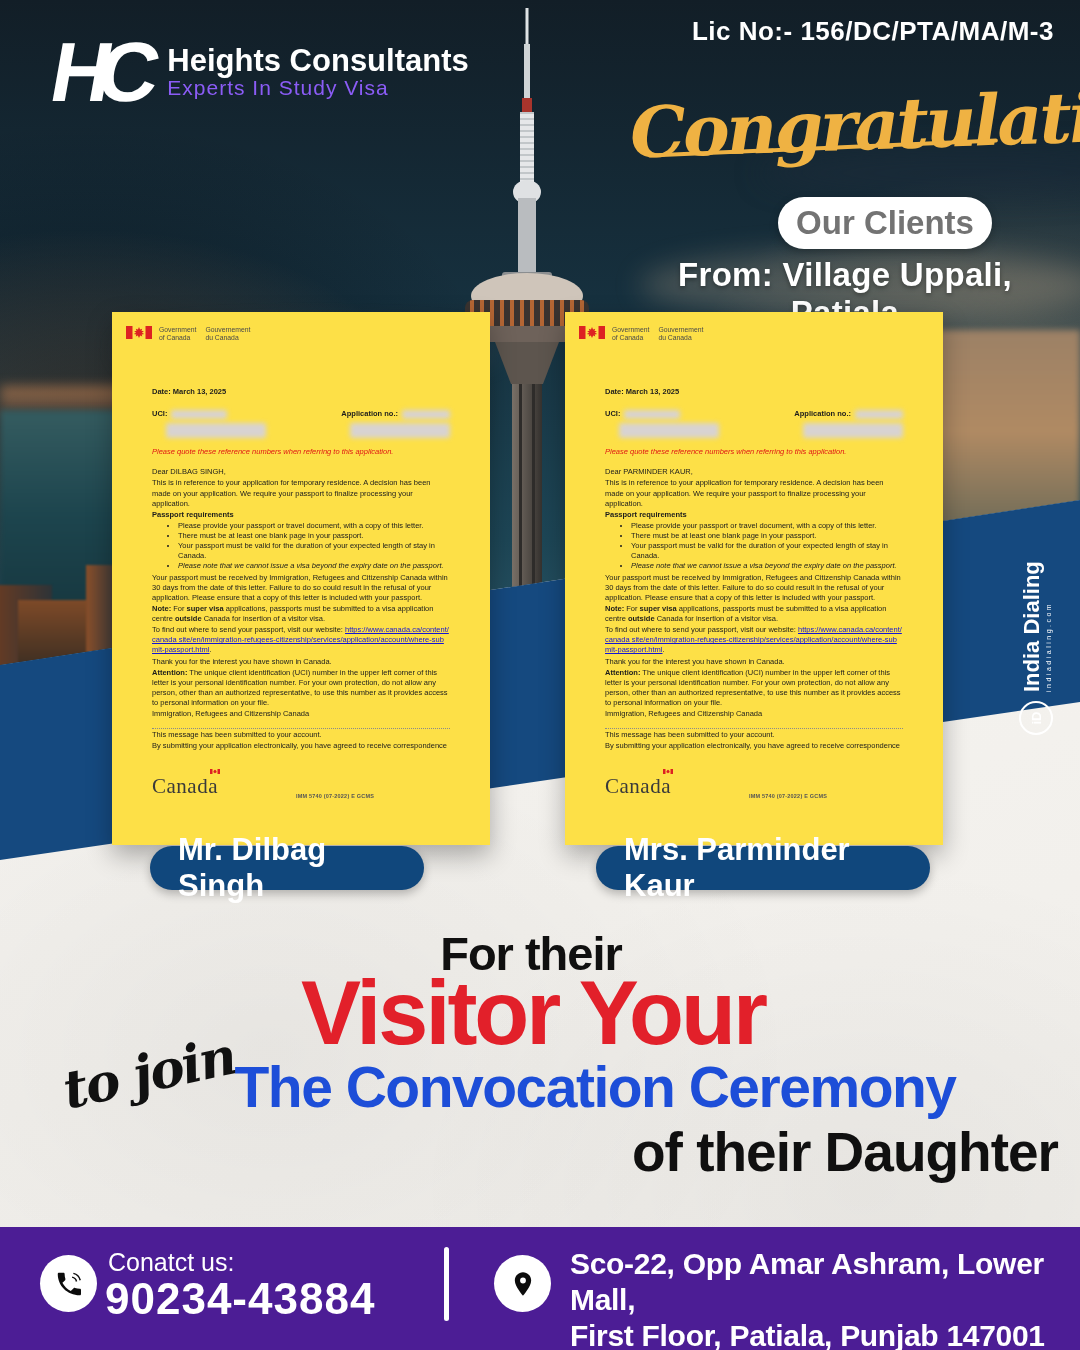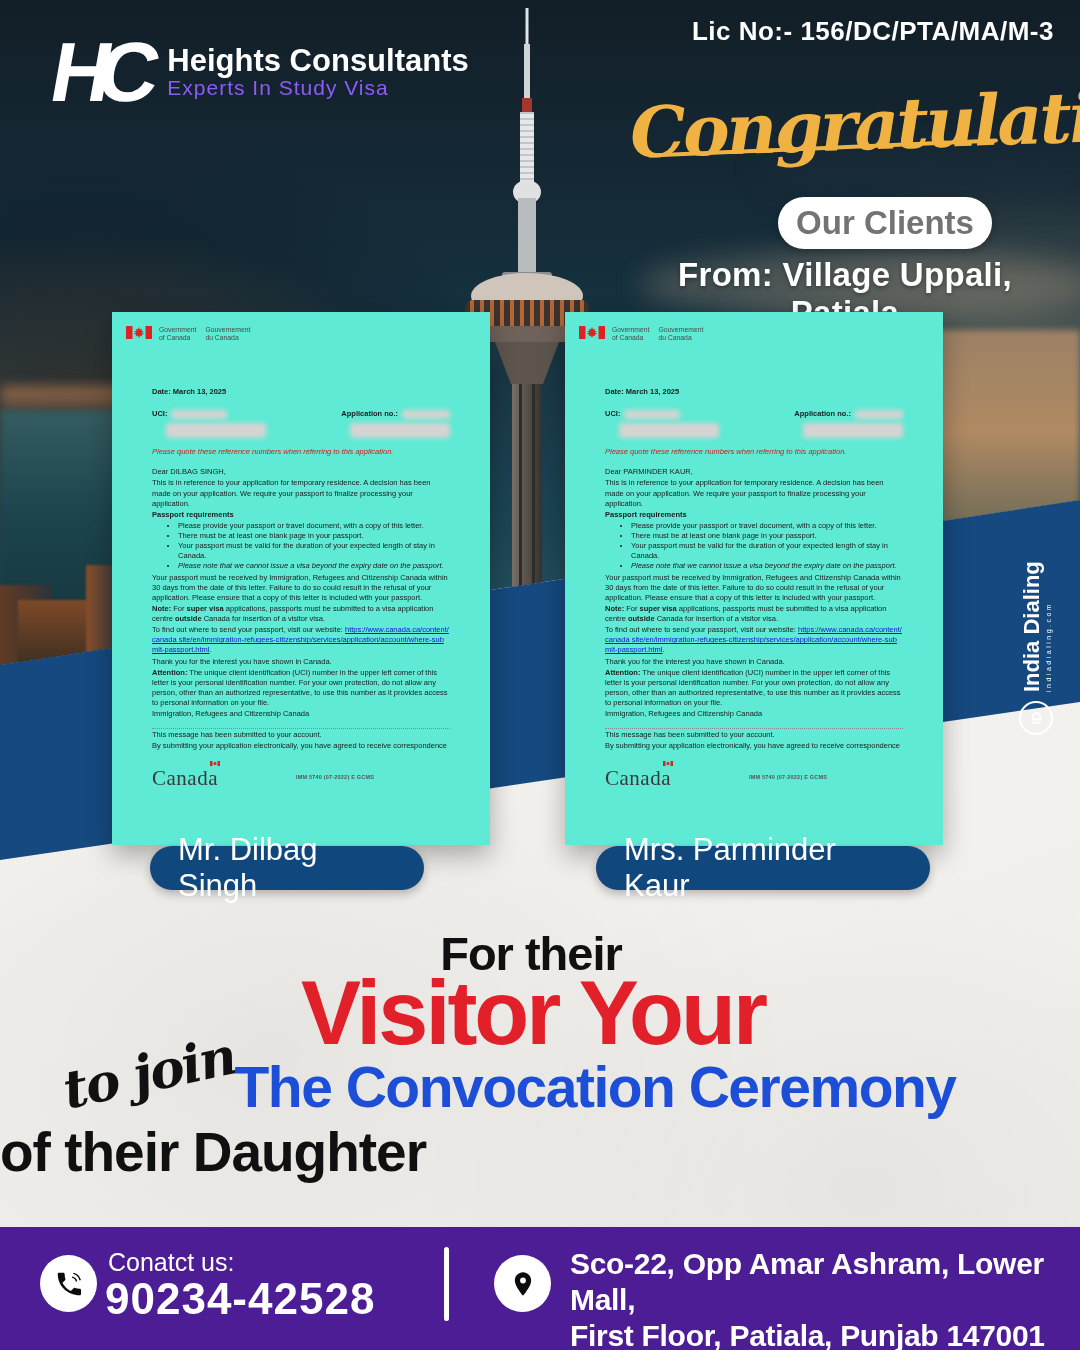--- a/index.html
+++ b/index.html
@@ -43,21 +43,21 @@
   .swash{position:absolute;left:648px;top:146px;width:350px;height:4px;background:#EFB243;
     border-radius:3px;transform:rotate(-2.5deg);}
   .clients-pill{position:absolute;left:778px;top:197px;width:214px;height:52px;background:#fff;
     border-radius:27px;display:flex;align-items:center;justify-content:center;
     font-size:33px;font-weight:800;color:#737373;box-shadow:0 3px 8px rgba(0,0,0,.25);}
   .fromline{position:absolute;left:620px;top:256px;width:450px;text-align:center;color:#fff;
     font-size:33px;font-weight:800;letter-spacing:.3px;text-shadow:0 2px 4px rgba(0,0,0,.35);}
   
   .tower{position:absolute;left:440px;top:0;}
   
-  .letter{position:absolute;top:312px;width:378px;height:533px;background:#5eead4;
+  .letter{position:absolute;top:312px;width:378px;height:533px;background:#fde047;
     box-shadow:0 10px 24px rgba(0,0,0,.30);padding:14px 40px 14px 40px;box-sizing:border-box;
     font-size:7.5px;line-height:1.35;color:#1c1c1c;}
   .letter.l{left:112px;} .letter.r{left:565px;}
   .gc-head{display:flex;gap:7px;align-items:flex-start;margin-left:-26px;}
   .gc-cols{display:flex;gap:9px;font-size:6.8px;color:#4a4a4a;line-height:1.25;}
   .ltr-date{margin-top:44px;font-weight:700;}
   .refrow{display:flex;align-items:center;margin-top:12px;}
   .refrow .lbl{font-weight:700;}
   .blurbox{display:inline-block;background:#d8d3d2;filter:blur(2.5px);border-radius:2px;}
   .b1{width:56px;height:9px;margin-left:4px;}
@@ -66,41 +66,41 @@
   .b3{width:100px;height:15px;}
   .rednote{color:#e01414;font-style:italic;margin-top:9px;}
   .salut{margin-top:10px;}
   .para{margin-top:1px;}
   .bold{font-weight:700;}
   ul.reqs{margin:1px 0 0 0;padding-left:26px;}
   ul.reqs li{margin:0;padding:0;}
   .it{font-style:italic;}
   a.weblink{color:#1414d6;text-decoration:underline;word-break:break-all;}
   .dashes{border-top:1px dotted #8a8a8a;margin-top:9px;}
-  .canada-row{display:flex;align-items:center;margin-top:12px;}
+  .canada-row{display:flex;align-items:flex-end;margin-top:20px;}
   .canada-word{font-family:"Liberation Serif",serif;font-size:21px;color:#3a3a3a;position:relative;letter-spacing:.5px;}
   .canada-word svg{position:absolute;right:-2px;top:-3px;}
   .formcode{font-size:5.5px;font-weight:700;color:#555;margin-left:78px;letter-spacing:.2px;}
   
   .name-pill{position:absolute;top:846px;height:44px;background:#10477C;border-radius:26px;
     color:#fff;display:flex;align-items:center;justify-content:center;
-    font-size:31px;font-weight:400;box-shadow:0 4px 10px rgba(0,0,0,.25);padding:0 28px;}
+    font-size:31px;font-weight:700;box-shadow:0 4px 10px rgba(0,0,0,.25);padding:0 28px;}
   .np-l{left:150px;width:274px;box-sizing:border-box;}
   .np-r{left:596px;width:334px;box-sizing:border-box;}
   
   .m1{position:absolute;left:0;top:926px;width:1062px;text-align:center;
     font-size:47px;font-weight:800;color:#101010;letter-spacing:-1px;}
   .m2{position:absolute;left:0;top:962px;width:1066px;text-align:center;
     font-size:90px;font-weight:800;color:#E2202A;letter-spacing:-3px;}
   .mscript{position:absolute;left:62px;top:1042px;font-family:"DejaVu Serif",serif;
     font-style:italic;font-weight:700;font-size:52px;color:#111;transform:rotate(-12deg);
     letter-spacing:-2px;}
   .m3{position:absolute;left:200px;top:1054px;width:790px;text-align:center;
     font-size:57px;font-weight:800;color:#1d4ed8;letter-spacing:-1.5px;}
-  .m4{position:absolute;left:0;top:1120px;width:1058px;text-align:left;
+  .m4{position:absolute;left:0;top:1120px;width:1058px;text-align:right;
     font-size:55px;font-weight:800;color:#101010;letter-spacing:-1px;}
   
   .wm{position:absolute;right:-66px;top:608px;transform:rotate(-90deg);
     display:flex;align-items:center;gap:9px;color:#fff;width:220px;}
   .wm-logo{width:30px;height:30px;border:2px solid #fff;border-radius:50%;display:flex;
     align-items:center;justify-content:center;font-size:13px;font-weight:800;flex:0 0 auto;}
   .wm-name{font-size:22px;font-weight:700;line-height:1;}
   .wm-site{font-size:7px;letter-spacing:2.5px;margin-top:2px;}
   
   .footer{position:absolute;left:0;bottom:0;width:1080px;height:123px;background:#4c1d95;color:#fff;}
@@ -310,21 +310,21 @@
   </div>
 
   <div class="footer">
     <div class="circ c-phone">
       <svg width="30" height="30" viewBox="0 0 24 24">
         <path fill="#0c0c0c" d="M6.6 10.8c1.5 2.9 3.9 5.3 6.8 6.8l2.3-2.3c.3-.3.7-.4 1.1-.2 1.2.4 2.5.6 3.8.6.6 0 1 .4 1 1V20c0 .6-.4 1-1 1C10.6 21 3 13.4 3 4c0-.6.4-1 1-1h3.5c.6 0 1 .4 1 1 0 1.3.2 2.6.6 3.8.1.4 0 .8-.2 1.1l-2.3 2.3z"></path>
         <path fill="none" stroke="#0c0c0c" stroke-width="1.2" d="M14.5 6.5a4.5 4.5 0 0 1 3.5 3.5M15.5 3.5a7.5 7.5 0 0 1 5.5 5.5"></path>
       </svg>
     </div>
     <div class="contact-lbl">Conatct us:</div>
-    <div class="phone-num">90234-42528</div>
+    <div class="phone-num">90234-43884</div>
     <div class="fdiv"></div>
     <div class="circ c-pin">
       <svg width="28" height="28" viewBox="0 0 24 24">
         <path fill="#0c0c0c" d="M12 2C8.1 2 5 5.1 5 9c0 5.2 7 13 7 13s7-7.8 7-13c0-3.9-3.1-7-7-7zm0 9.5A2.5 2.5 0 1 1 12 6.5a2.5 2.5 0 0 1 0 5z"></path>
       </svg>
     </div>
     <div class="addr">
       <div>Sco-22, Opp Amar Ashram, Lower Mall,</div>
       <div>First Floor, Patiala, Punjab 147001</div>
     </div>

